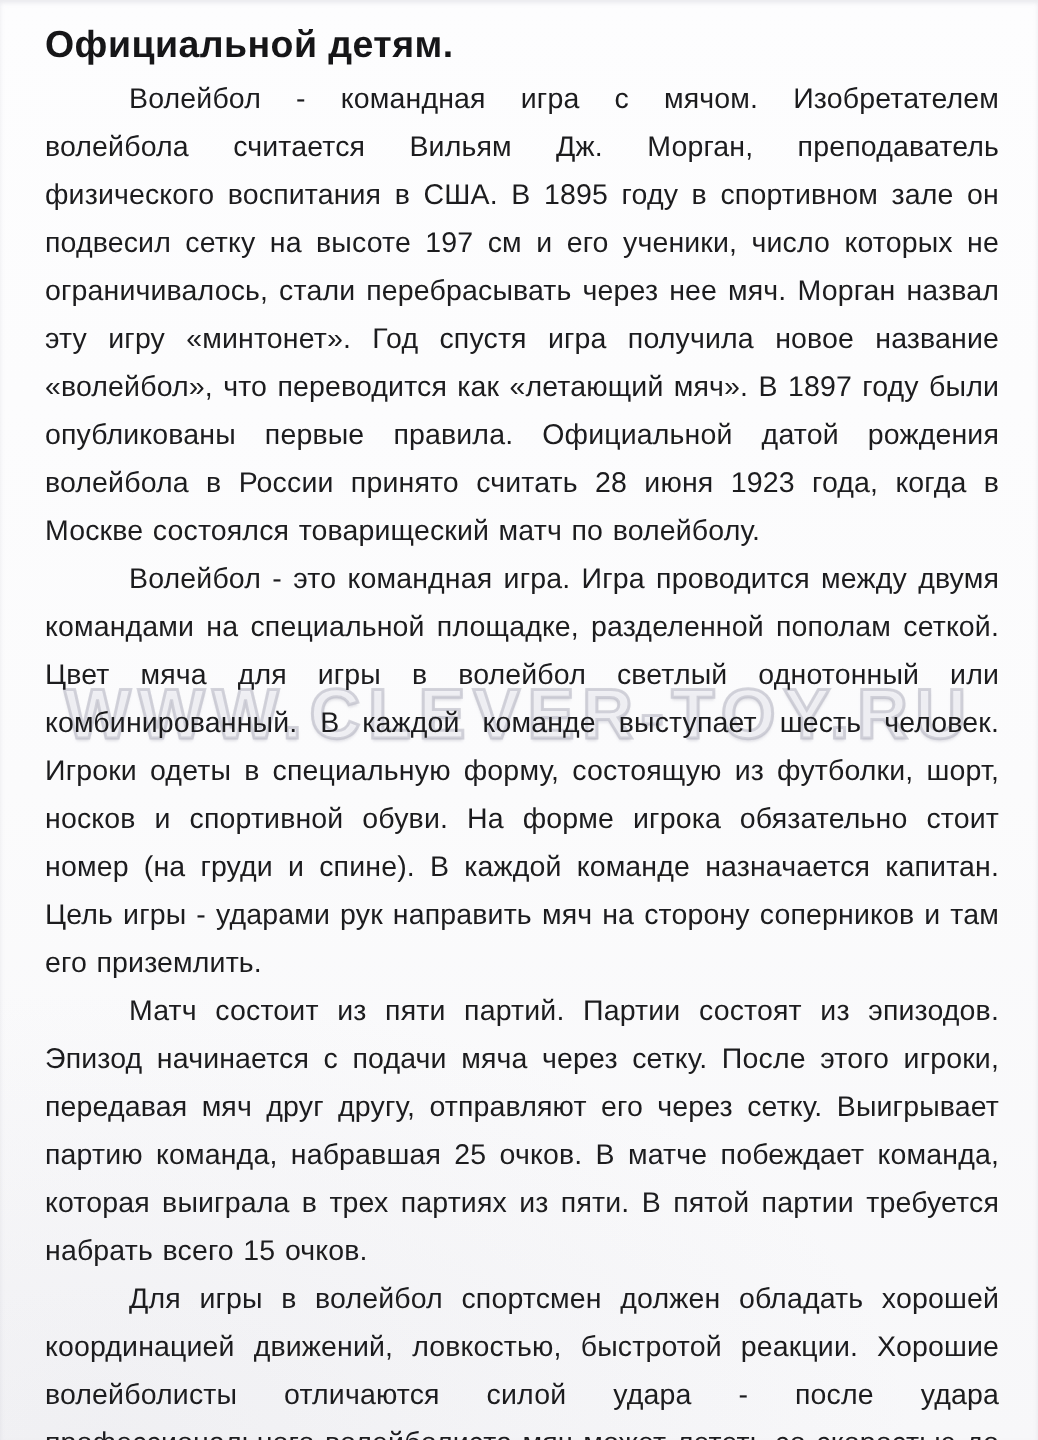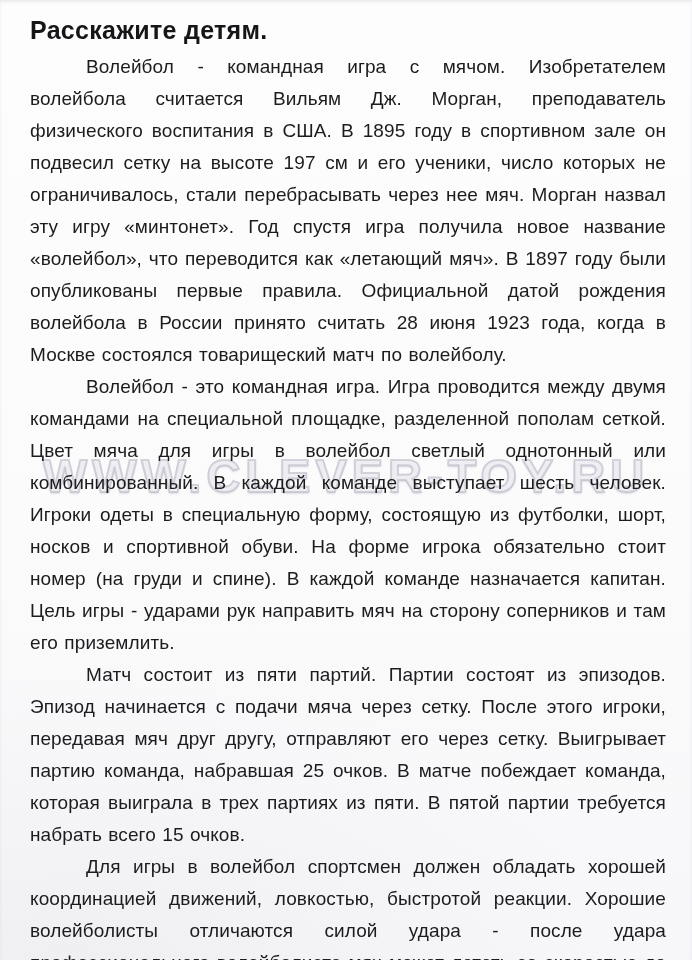--- a/index.html
+++ b/index.html
@@ -61,21 +61,21 @@
       user-select: none;
     }
   </style>
 </head>
 <body>
 
 <div class="page">
   <div class="watermark">WWW.CLEVER-TOY.RU</div>
 
   <div class="content">
-    <div class="page-title">Расскажите детям.</div>
+    <div class="page-title">Официальной детям.</div>
 
     <div class="article-body">
       <p>Волейбол - командная игра с мячом. Изобретателем волейбола считается Вильям Дж. Морган, преподаватель физического воспитания в США. В 1895 году в спортивном зале он подвесил сетку на высоте 197 см и его ученики, число которых не ограничивалось, стали перебрасывать через нее мяч. Морган назвал эту игру «минтонет». Год спустя игра получила новое название «волейбол», что переводится как «летающий мяч». В 1897 году были опубликованы первые правила. Официальной датой рождения волейбола в России принято считать 28 июня 1923 года, когда в Москве состоялся товарищеский матч по волейболу.</p>
       <p>Волейбол - это командная игра. Игра проводится между двумя командами на специальной площадке, разделенной пополам сеткой. Цвет мяча для игры в волейбол светлый однотонный или комбинированный. В каждой команде выступает шесть человек. Игроки одеты в специальную форму, состоящую из футболки, шорт, носков и спортивной обуви. На форме игрока обязательно стоит номер (на груди и спине). В каждой команде назначается капитан. Цель игры - ударами рук направить мяч на сторону соперников и там его приземлить.</p>
       <p>Матч состоит из пяти партий. Партии состоят из эпизодов. Эпизод начинается с подачи мяча через сетку. После этого игроки, передавая мяч друг другу, отправляют его через сетку. Выигрывает партию команда, набравшая 25 очков. В матче побеждает команда, которая выиграла в трех партиях из пяти. В пятой партии требуется набрать всего 15 очков.</p>
       <p>Для игры в волейбол спортсмен должен обладать хорошей координацией движений, ловкостью, быстротой реакции. Хорошие волейболисты отличаются силой удара - после удара профессионального волейболиста мяч может лететь со скоростью до 120 км/ч.</p>
     </div>
   </div>
 </div>
 

